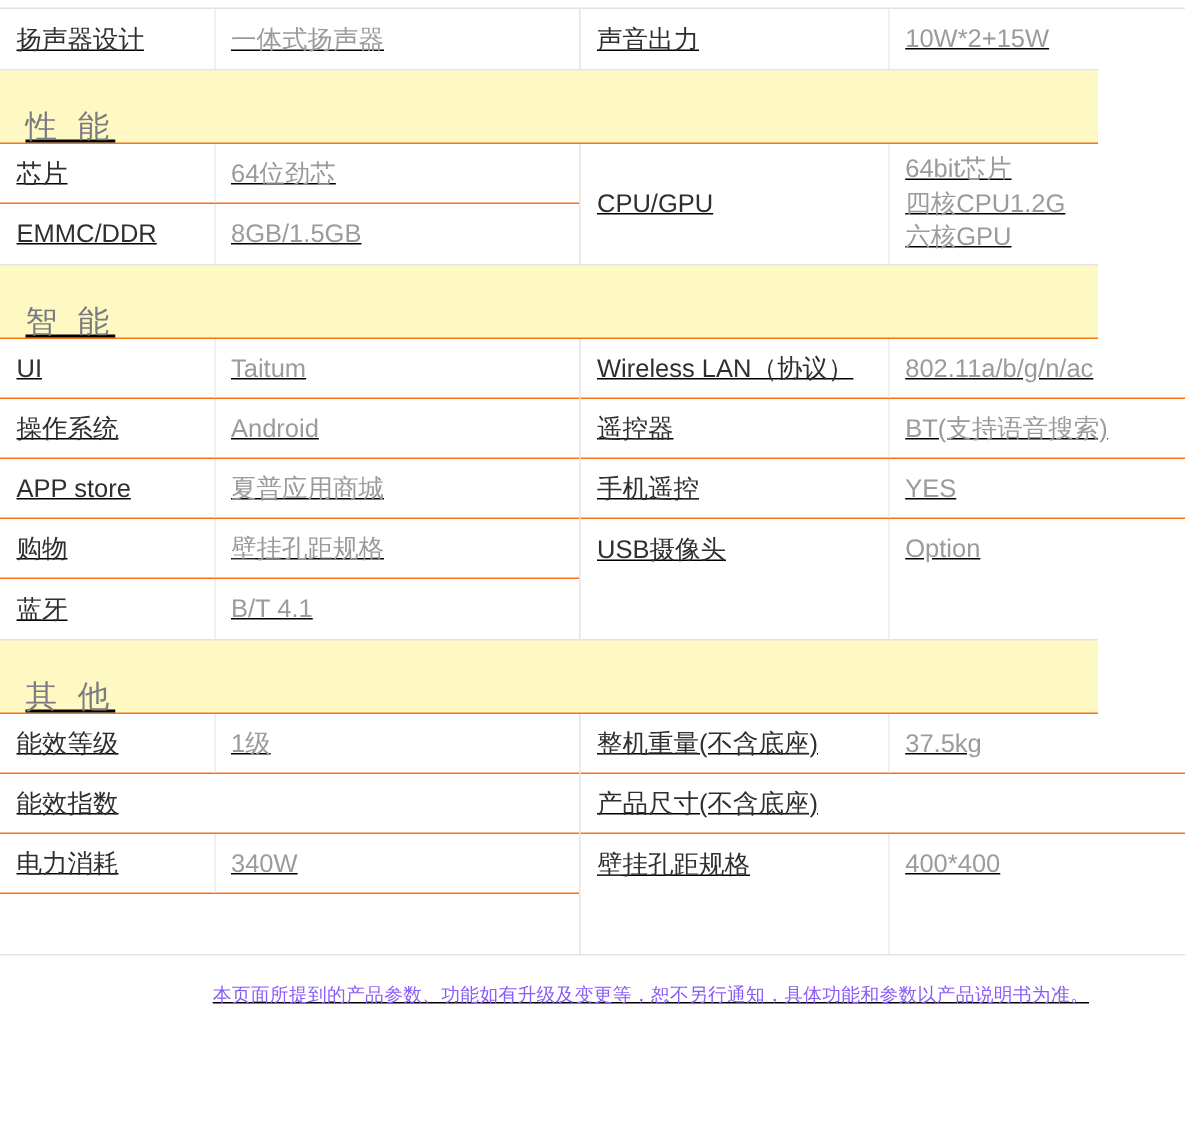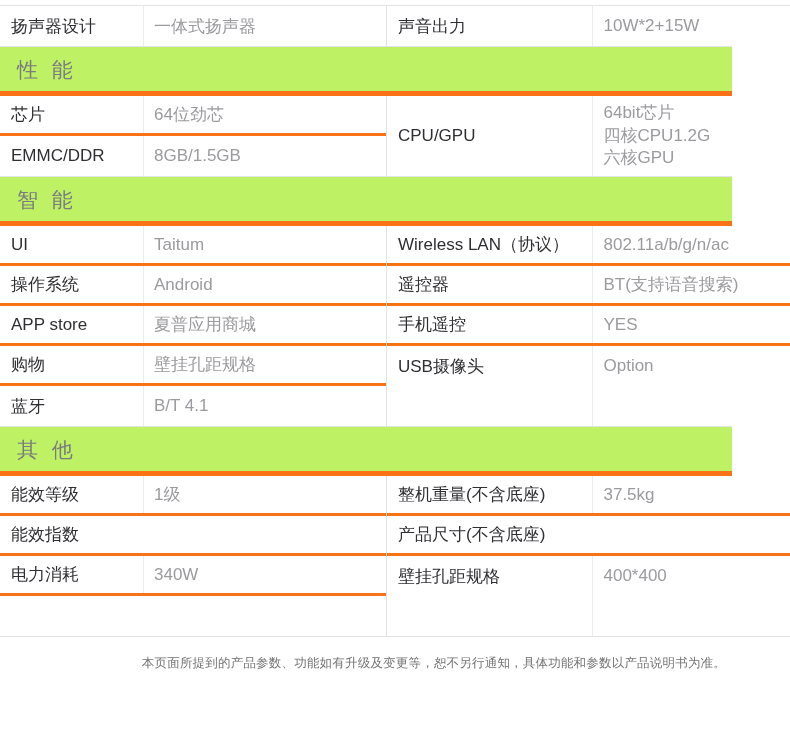--- a/index.html
+++ b/index.html
@@ -10,30 +10,31 @@
   body {
     width: 790px;
     height: 747px;
     font-family: "Liberation Sans", "DejaVu Sans", sans-serif;
     -webkit-font-smoothing: antialiased;
   }
 
   .spec-sheet {
     width: 732px;
     position: relative;
+    text-decoration: underline;
   }
 
   
   .section-band {
     height: 50px;
-    background: #bef264;
+    background: #fef9c3;
     border-top: 1px solid #e3e3e5;
-    border-bottom: 5px solid #f97316;
-    display: flex;
-    align-items: center;
+    border-bottom: 1px solid #f97316;
+    display: flex;
+    align-items: flex-end;
     box-sizing: border-box;
   }
   .section-band-title {
     font-size: 21px;
     color: #7a7a80;
     letter-spacing: 4px;
     padding-left: 17px;
     font-weight: normal;
     line-height: 1;
   }
@@ -48,21 +49,21 @@
     box-sizing: border-box;
     position: relative;
   }
   .spec-col.left  { width: 386px; }
   .spec-col.right { width: 404px; border-left: 1px solid #e3e3e5; }
 
   .spec-row {
     display: flex;
     height: 40px;
     align-items: stretch;
-    border-bottom: 3px solid #f97316;
+    border-bottom: 1px solid #f97316;
     box-sizing: border-box;
   }
   .spec-row.last { border-bottom: none; }
 
   .spec-label,
   .spec-value {
     display: flex;
     align-items: center;
     box-sizing: border-box;
     white-space: nowrap;
@@ -137,21 +138,21 @@
     height: 5px;
     background: #ffffff;
   }
 
   
   .footnote {
     padding-top: 16px;
     padding-right: 6px;
     text-align: right;
     font-size: 12.5px;
-    color: #737373;
+    color: #8b5cf6;
     line-height: 1.6;
     letter-spacing: 0.2px;
   }
 </style>
 </head>
 <body>
 
 <div class="spec-sheet">
 
   <div class="gap-band"></div>

